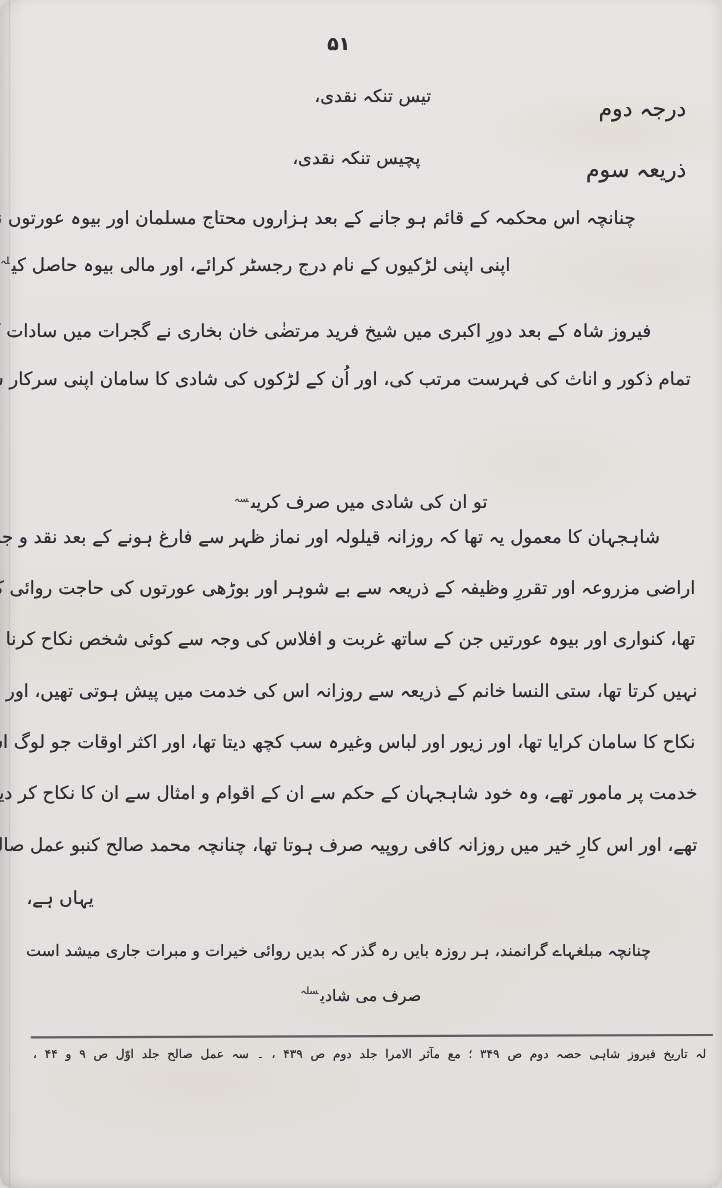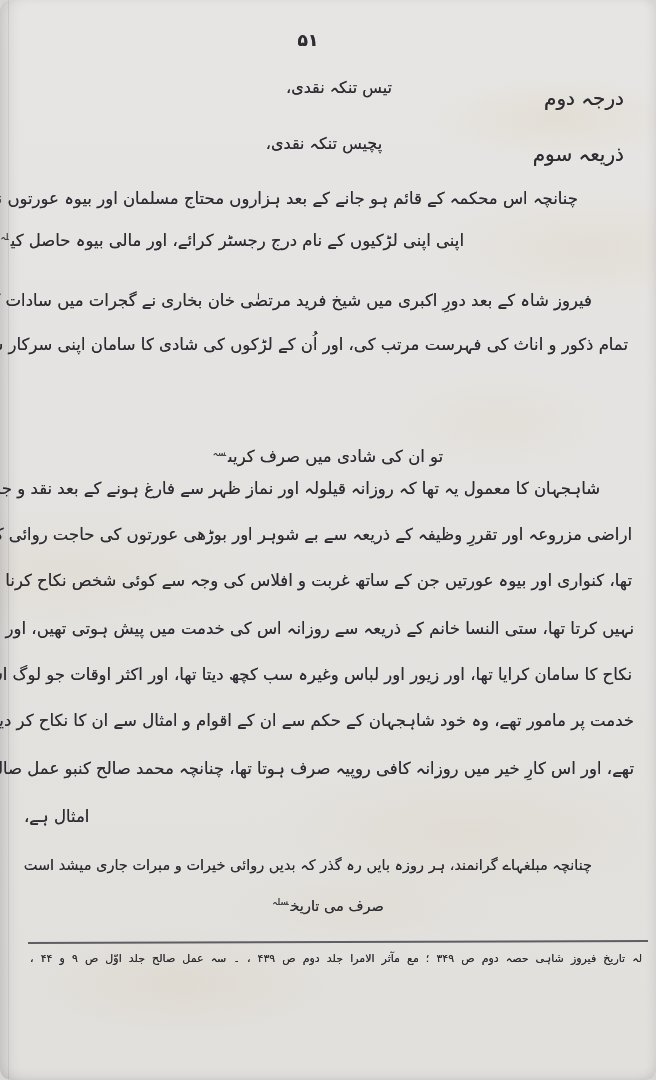--- a/index.html
+++ b/index.html
@@ -73,24 +73,24 @@
     <span>تو ان کی شادی میں صرف کریں</span><sup class="fm">سہ</sup>
   </div>
 
   <div class="bl ink" style="top:478px;right:56px;left:34px;">شاہجہان کا معمول یہ تھا کہ روزانہ قیلولہ اور نماز ظہر سے فارغ ہونے کے بعد نقد و جنس</div>
   <div class="bl ink" style="top:524px;right:24px;left:26px;">اراضی مزروعہ اور تقررِ وظیفہ کے ذریعہ سے بے شوہر اور بوڑھی عورتوں کی حاجت روائی کرتا</div>
   <div class="bl ink" style="top:570px;right:24px;left:24px;">تھا، کنواری اور بیوہ عورتیں جن کے ساتھ غربت و افلاس کی وجہ سے کوئی شخص نکاح کرنا پسند</div>
   <div class="bl ink" style="top:618px;right:22px;left:24px;">نہیں کرتا تھا، ستی النسا خانم کے ذریعہ سے روزانہ اس کی خدمت میں پیش ہوتی تھیں، اور وہ انکے</div>
   <div class="bl ink" style="top:664px;right:24px;left:26px;">نکاح کا سامان کرایا تھا، اور زیور اور لباس وغیرہ سب کچھ دیتا تھا، اور اکثر اوقات جو لوگ اس</div>
   <div class="bl ink" style="top:710px;right:22px;left:26px;">خدمت پر مامور تھے، وہ خود شاہجہان کے حکم سے ان کے اقوام و امثال سے ان کا نکاح کر دیتے</div>
   <div class="bl ink" style="top:758px;right:22px;left:26px;">تھے، اور اس کارِ خیر میں روزانہ کافی روپیہ صرف ہوتا تھا، چنانچہ محمد صالح کنبو عمل صالح میں</div>
-  <div class="bl leftend ink" style="top:806px;left:24px;width:120px;">امثال ہے،</div>
+  <div class="bl leftend ink" style="top:806px;left:24px;width:120px;">یہاں ہے،</div>
 
   <div class="bl quote ink" style="top:856px;right:64px;left:60px;">چنانچہ مبلغہاے گرانمند، ہر روزہ بایں رہ گذر کہ بدیں روائی خیرات و مبرات جاری میشد است</div>
   <div class="bl quote center ink" style="top:896px;right:240px;left:240px;">
-    <span>صرف می تاریخ</span><sup class="fm">سلہ</sup>
+    <span>صرف می شادی</span><sup class="fm">سلہ</sup>
   </div>
 
   <div class="fnrule" style="top:941px;left:28px;right:8px;"></div>
 
   <div class="fntext ink" style="top:952px;right:14px;left:30px;">لہ تاریخ فیروز شاہی حصہ دوم ص ۳۴۹ ؛ مع مآثر الامرا جلد دوم ص ۴۳۹ ، ۔ سہ عمل صالح جلد اوّل ص ۹ و ۴۴ ،</div>
 
 </div>
 
 </body></html>

